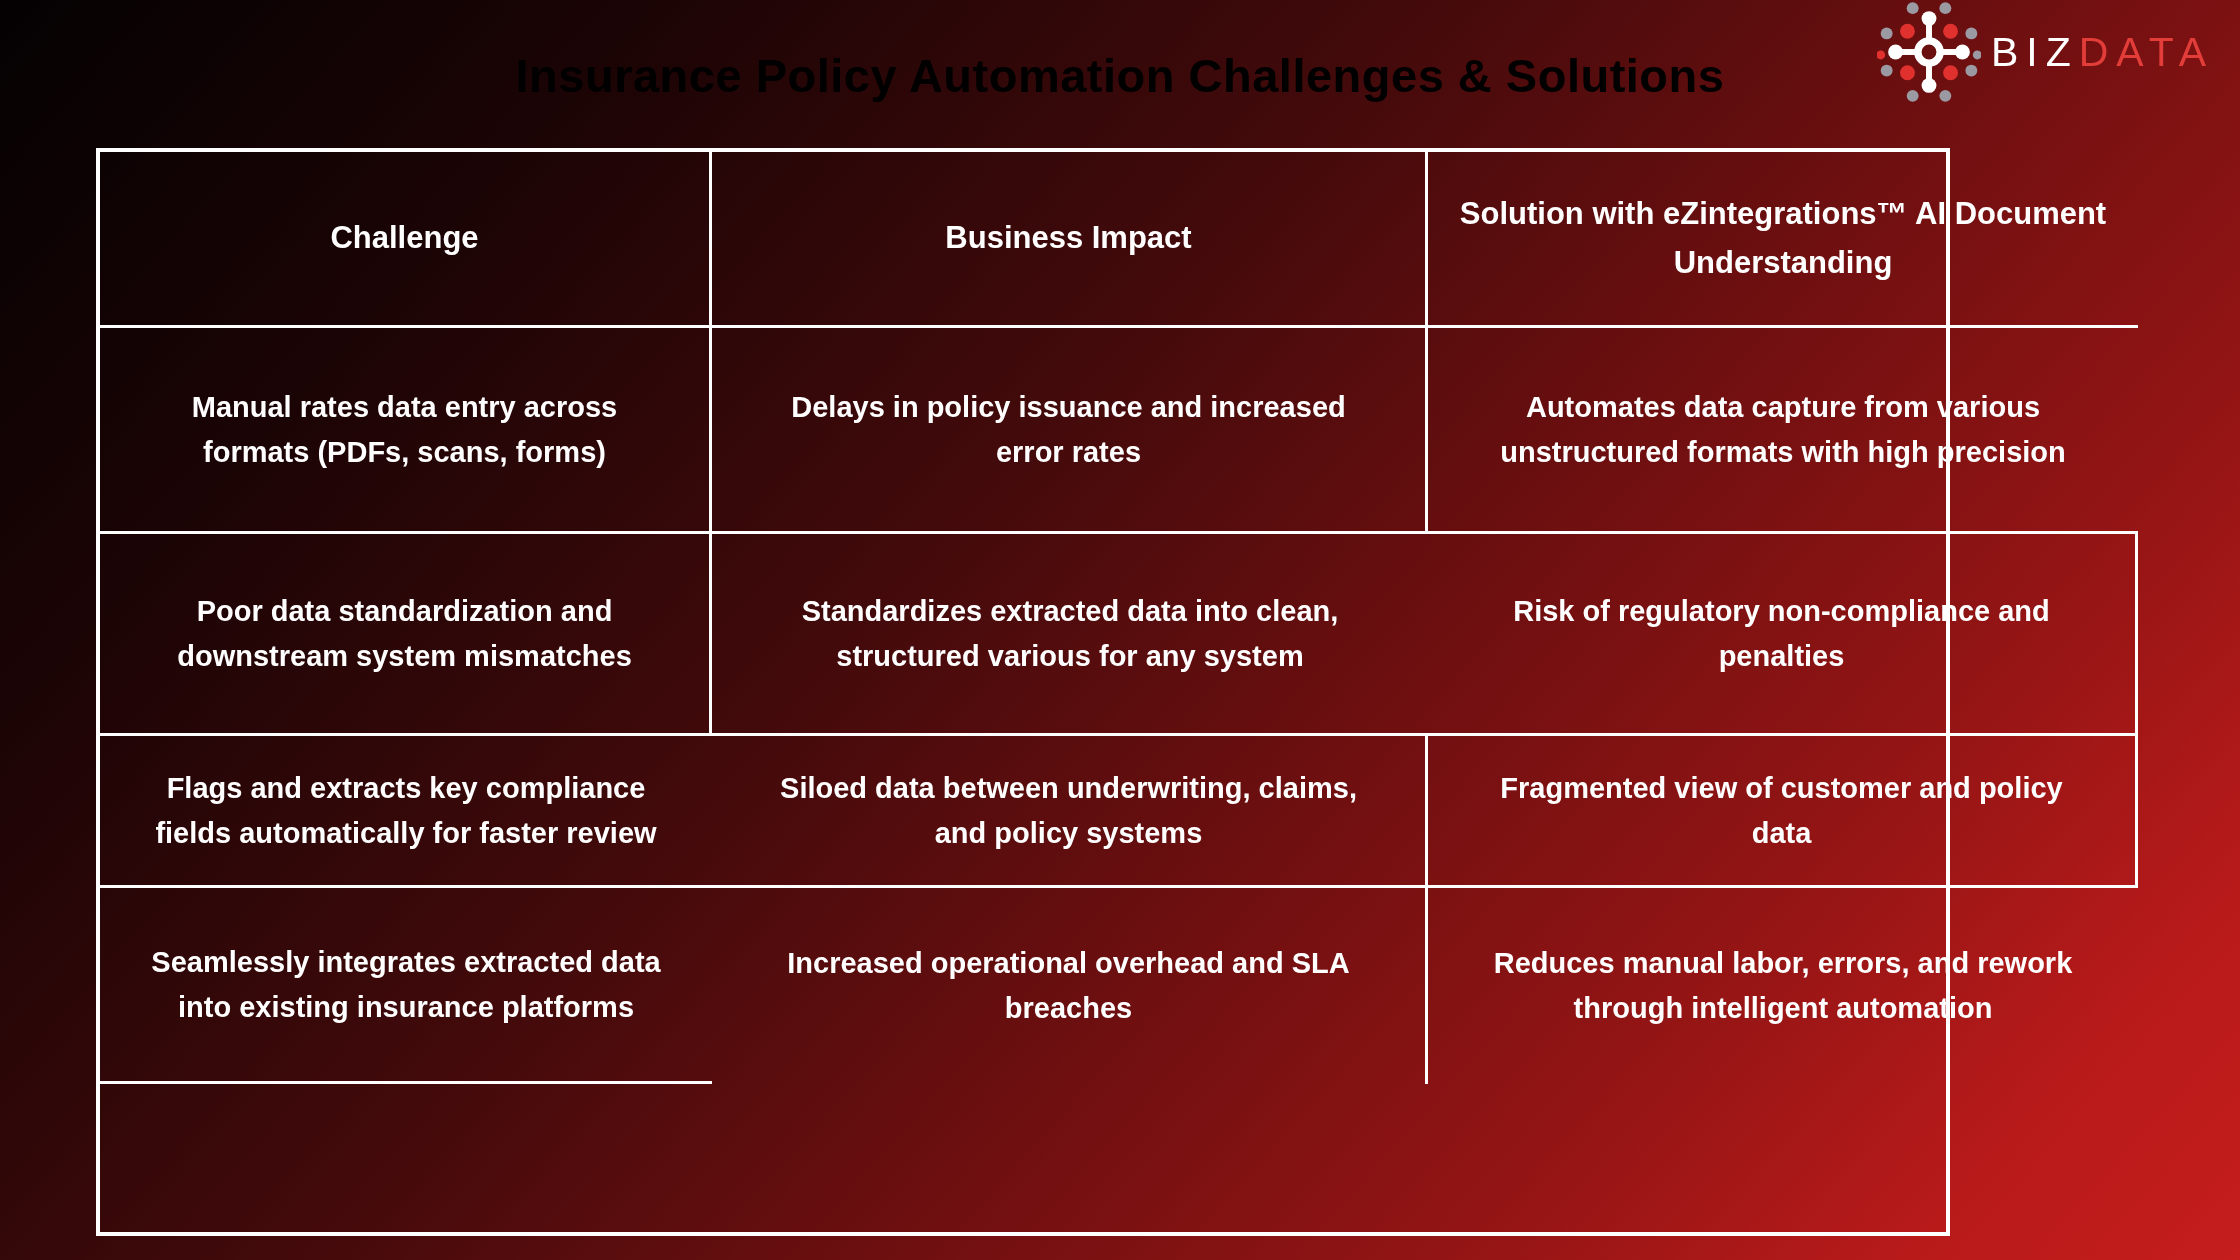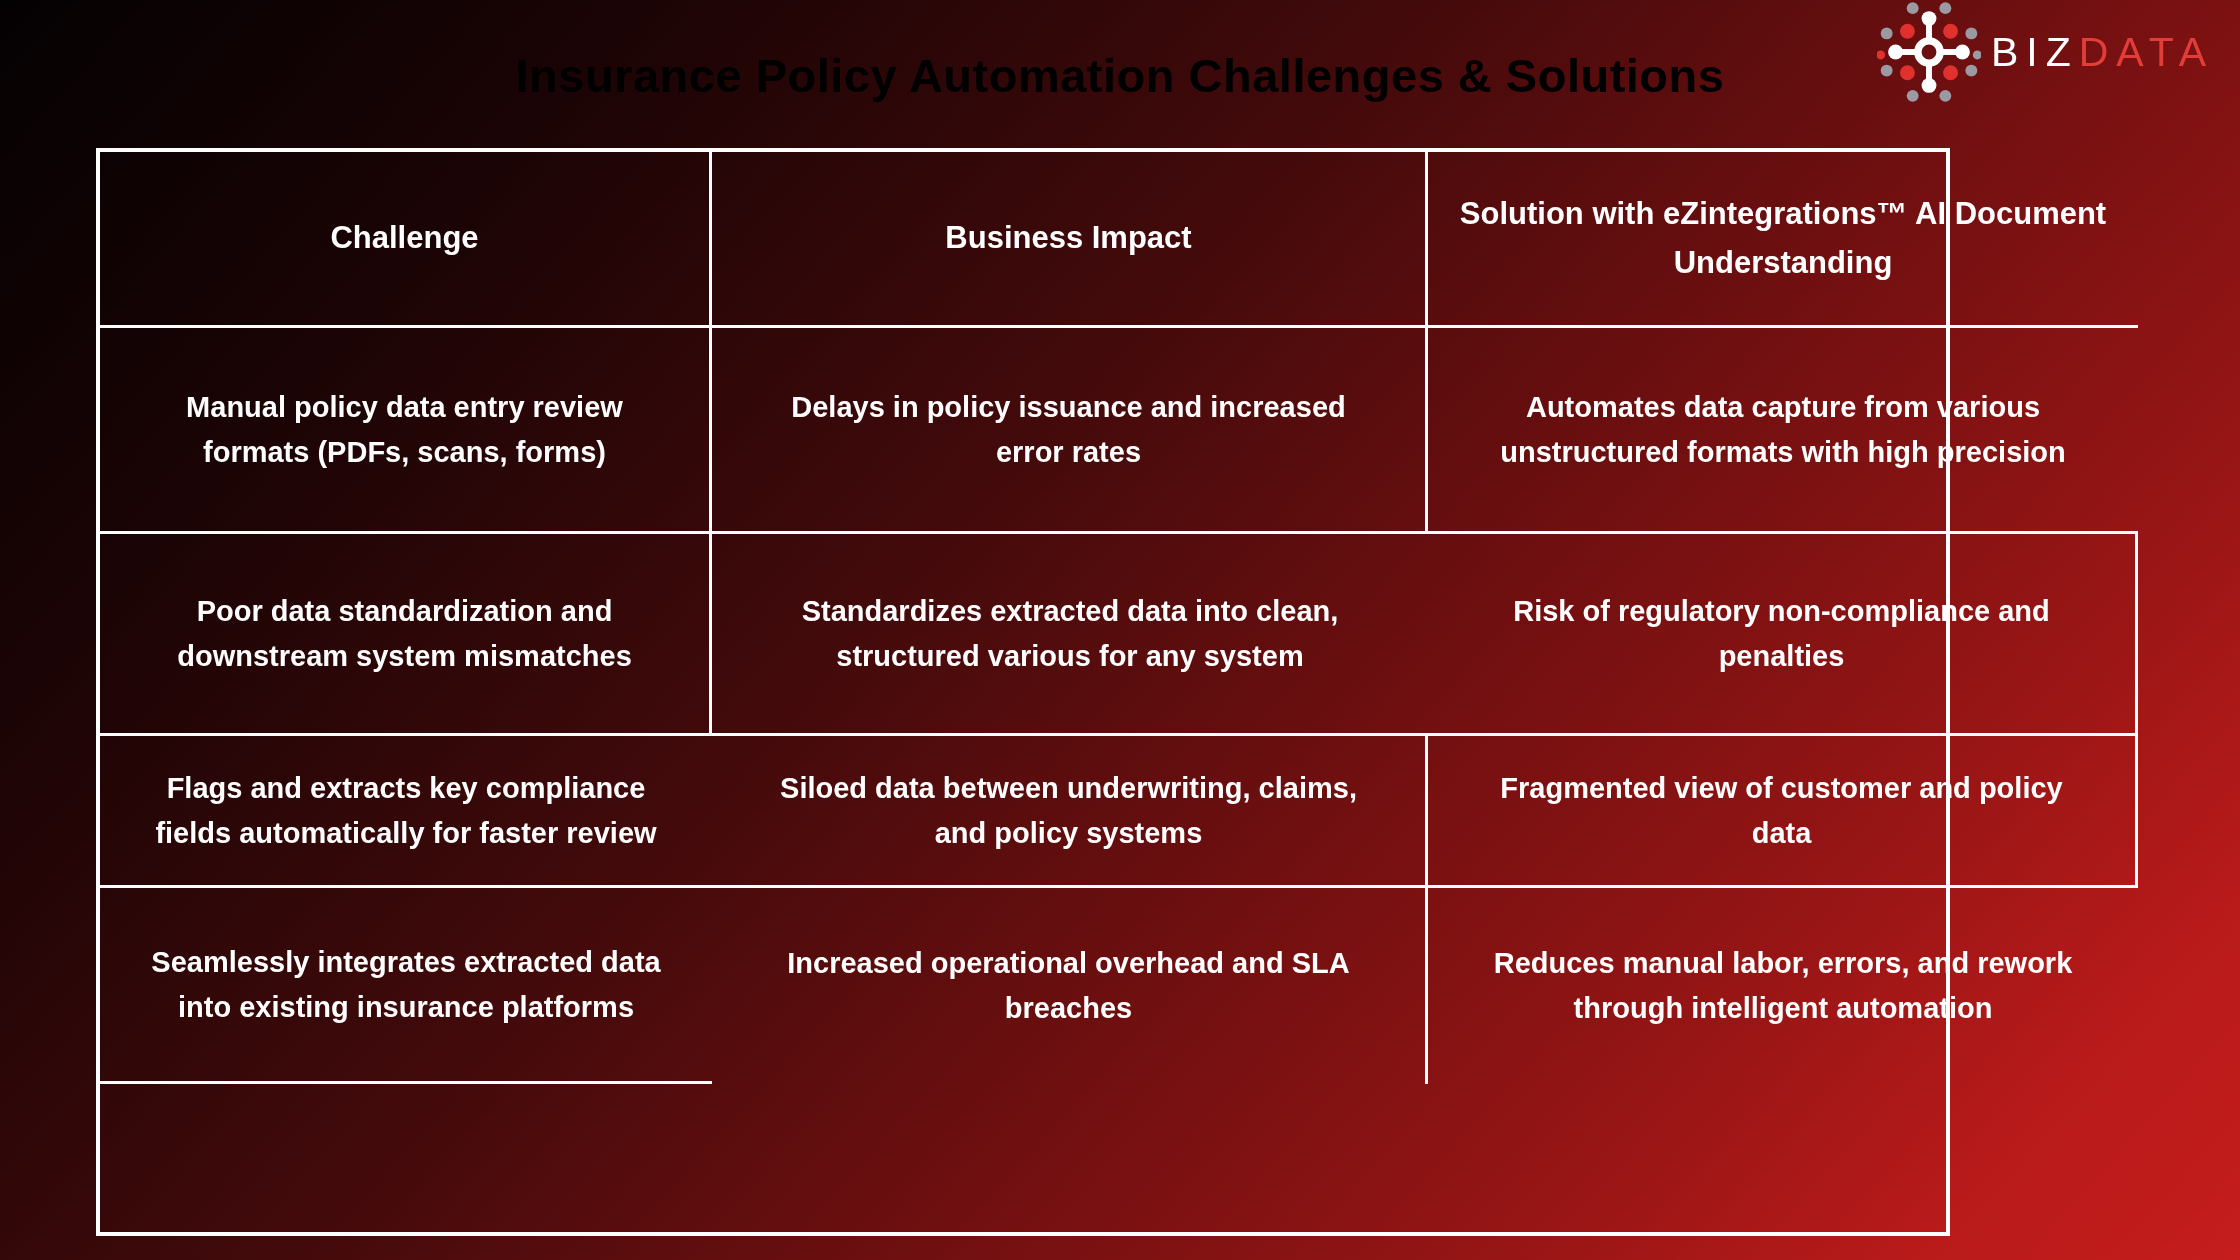--- a/index.html
+++ b/index.html
@@ -121,21 +121,21 @@
     <span class="logo-biz">BIZ</span><span class="logo-data">DATA</span>
   </span>
 </div>
 
 <div class="cmp-table">
 
   <div class="cell head c0 rb">Challenge</div>
   <div class="cell head c1 rb">Business Impact</div>
   <div class="cell head c2 rb">Solution with eZintegrations™ AI Document Understanding</div>
 
-  <div class="cell c0 rb">Manual policy data entry review formats (PDFs, scans, forms)</div>
+  <div class="cell c0 rb">Manual rates data entry across formats (PDFs, scans, forms)</div>
   <div class="cell c1 rb">Delays in policy issuance and increased error rates</div>
   <div class="cell c2 rb">Automates data capture from various unstructured formats with high precision</div>
 
   <div class="cell c1 rb">Poor data standardization and downstream system mismatches</div>
   <div class="cell c2 rb">Standardizes extracted data into clean, structured various for any system</div>
 
   <div class="cell c1 rb">Risk of regulatory non-compliance and penalties</div>
   <div class="cell c2 rb">Flags and extracts key compliance fields automatically for faster review</div>
 
   <div class="cell c0 rb">Siloed data between underwriting, claims, and policy systems</div>

